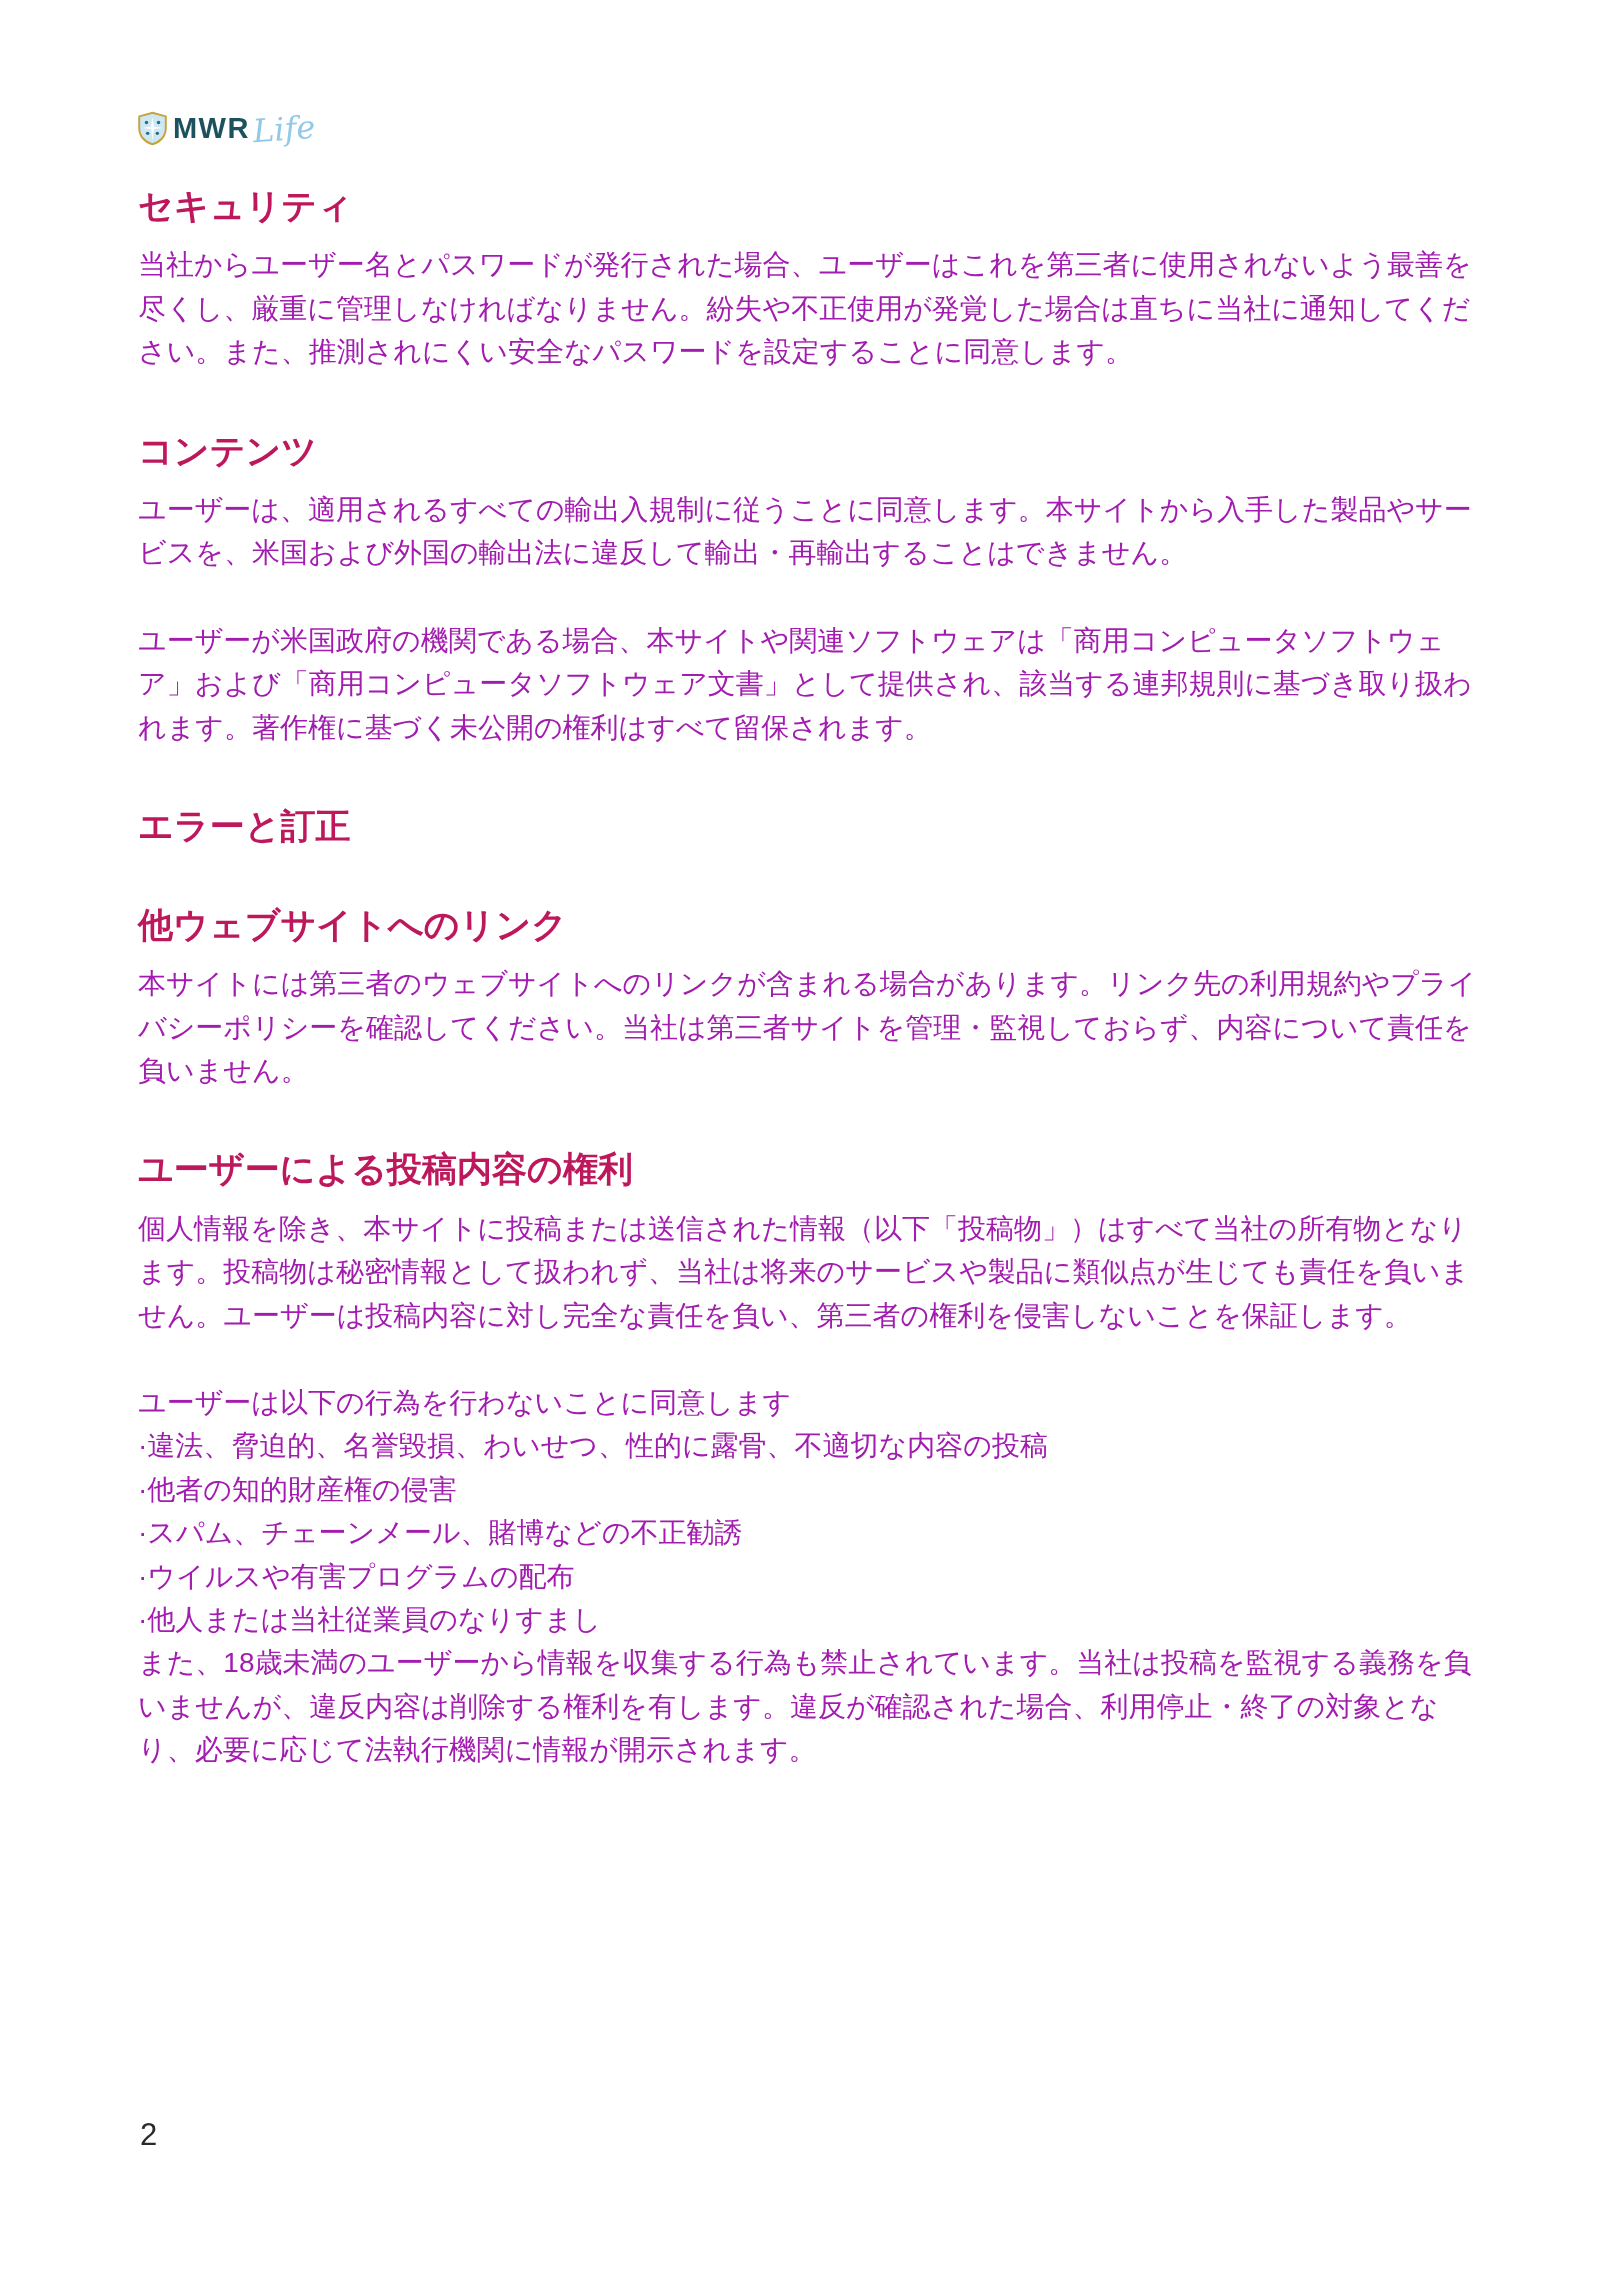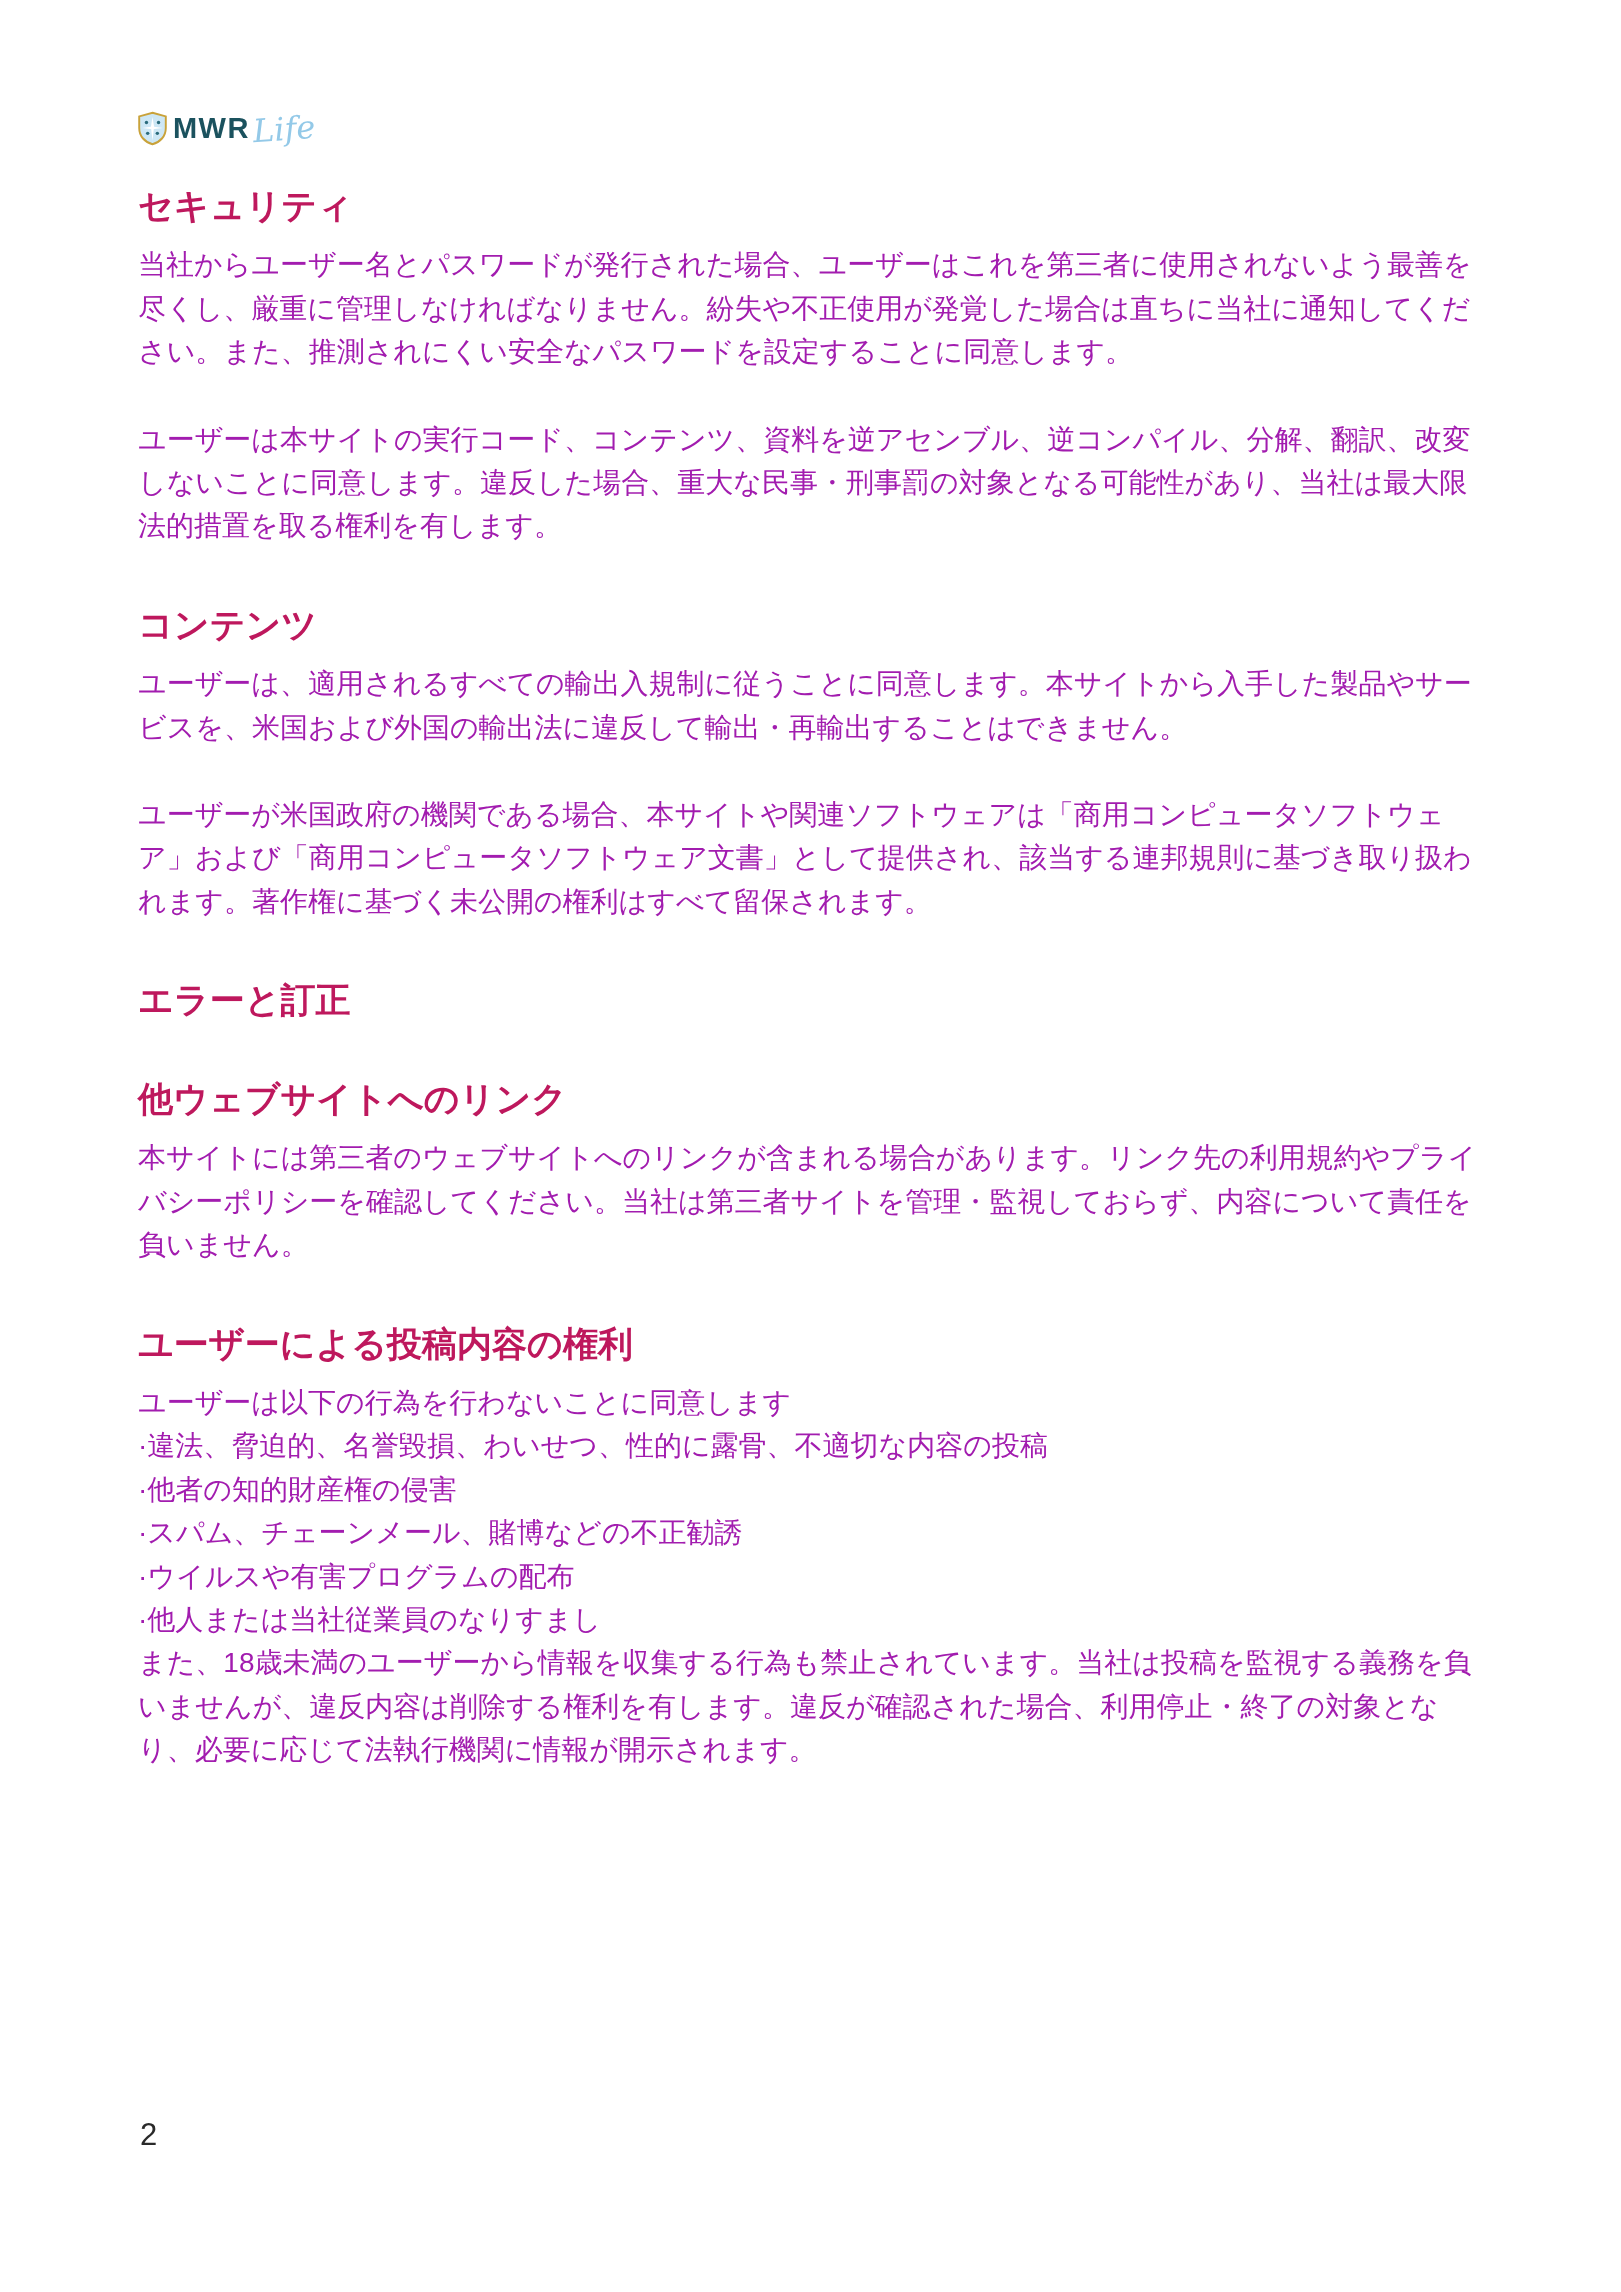--- a/index.html
+++ b/index.html
@@ -90,28 +90,28 @@
       <circle cx="8" cy="18" r="1.4" fill="#2a6b7c"></circle>
       <circle cx="16" cy="18" r="1.4" fill="#2a6b7c"></circle>
     </svg>
     <span class="logo-brand">MWR</span>
     <span class="logo-suffix">Life</span>
   </div>
 
   <div class="sections" id="sections-container">
       <h2 class="section-heading">セキュリティ</h2>
       <p class="body-text">当社からユーザー名とパスワードが発行された場合、ユーザーはこれを第三者に使用されないよう最善を尽くし、厳重に管理しなければなりません。紛失や不正使用が発覚した場合は直ちに当社に通知してください。また、推測されにくい安全なパスワードを設定することに同意します。</p>
-      <p class="body-text">ユーザーは本サイトの実行コード、コンテンツ、資料を逆アセンブル、逆コンパイル、分解、翻訳、改変しないことに同意します。違反した場合、重大な民事・刑事罰の対象となる可能性があり、当社は最大限法的措置を取る権利を有します。</p>
       <h2 class="section-heading">コンテンツ</h2>
       <p class="body-text">ユーザーは、適用されるすべての輸出入規制に従うことに同意します。本サイトから入手した製品やサービスを、米国および外国の輸出法に違反して輸出・再輸出することはできません。</p>
       <p class="body-text">ユーザーが米国政府の機関である場合、本サイトや関連ソフトウェアは「商用コンピュータソフトウェア」および「商用コンピュータソフトウェア文書」として提供され、該当する連邦規則に基づき取り扱われます。著作権に基づく未公開の権利はすべて留保されます。</p>
       <h2 class="section-heading">エラーと訂正</h2>
       <h2 class="section-heading">他ウェブサイトへのリンク</h2>
       <p class="body-text">本サイトには第三者のウェブサイトへのリンクが含まれる場合があります。リンク先の利用規約やプライバシーポリシーを確認してください。当社は第三者サイトを管理・監視しておらず、内容について責任を負いません。</p>
       <h2 class="section-heading">ユーザーによる投稿内容の権利</h2>
+      <p class="body-text">個人情報を除き、本サイトに投稿または送信された情報（以下「投稿物」）はすべて当社の所有物となります。投稿物は秘密情報として扱われず、当社は将来のサービスや製品に類似点が生じても責任を負いません。ユーザーは投稿内容に対し完全な責任を負い、第三者の権利を侵害しないことを保証します。</p>
       <p class="body-text">ユーザーは以下の行為を行わないことに同意します
 ·違法、脅迫的、名誉毀損、わいせつ、性的に露骨、不適切な内容の投稿
 ·他者の知的財産権の侵害
 ·スパム、チェーンメール、賭博などの不正勧誘
 ·ウイルスや有害プログラムの配布
 ·他人または当社従業員のなりすまし
 また、18歳未満のユーザーから情報を収集する行為も禁止されています。当社は投稿を監視する義務を負いませんが、違反内容は削除する権利を有します。違反が確認された場合、利用停止・終了の対象となり、必要に応じて法執行機関に情報が開示されます。</p>
     </div>
 
   <div class="page-number">2</div>

